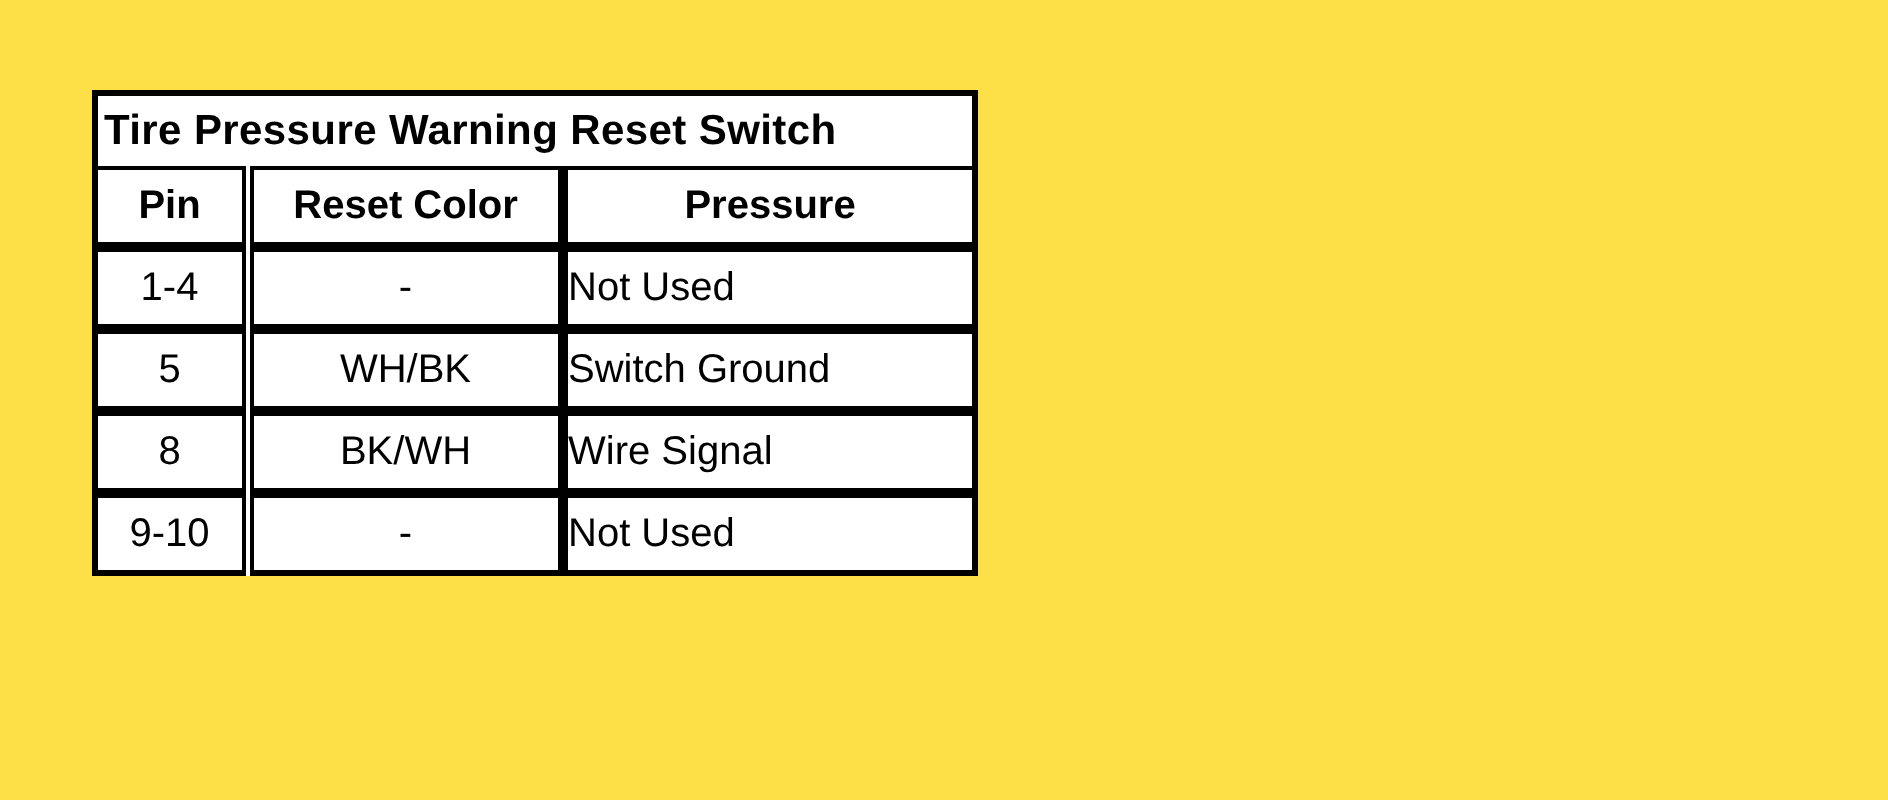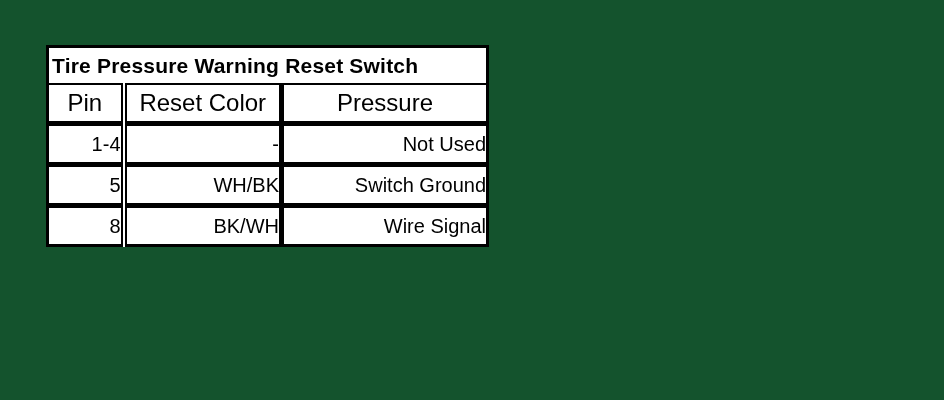--- a/index.html
+++ b/index.html
@@ -8,21 +8,21 @@
     background: #ffffff;
     width: 944px;
     height: 400px;
     font-family: "Liberation Sans", sans-serif;
     color: #000000;
   }
   .canvas {
     position: relative;
     width: 944px;
     height: 400px;
-    background: #14532d;
+    background: #fde047;
     overflow: hidden;
   }
   .table-wrap {
     position: absolute;
     left: 46px;
     top: 45px;
   }
   table.pinout {
     border-collapse: collapse;
     border: 3px solid #000000;
@@ -41,39 +41,38 @@
     height: 35px;
     border-bottom: 2px solid #000000;
     font-weight: bold;
     font-size: 21px;
     text-align: left;
     padding-left: 3px;
     letter-spacing: 0.2px;
   }
   tr.header-row th {
     height: 36px;
-    font-weight: normal;
-    font-size: 24px;
+    font-weight: bold;
+    font-size: 20px;
     text-align: center;
     border-bottom: 5px solid #000000;
   }
   col.c-pin  { width: 76px; }
   col.c-wire { width: 158px; }
   col.c-func { width: 206px; }
   .sep-double {
     border-right: 6px double #000000;
   }
   .sep-solid {
     border-right: 5px solid #000000;
   }
   tr.data-row td {
     height: 36px;
     font-size: 20px;
     font-weight: normal;
-    text-align: right;
   }
   tr.data-row {
     border-bottom: 5px solid #000000;
   }
   tr.data-row:last-child {
     border-bottom: none;
   }
   td.pin-cell, td.wire-cell {
     text-align: center;
   }
@@ -110,16 +109,21 @@
         <tr class="data-row">
           <td class="pin-cell sep-double">5</td>
           <td class="wire-cell sep-solid">WH/BK</td>
           <td class="func-cell">Switch Ground</td>
         </tr>
         <tr class="data-row">
           <td class="pin-cell sep-double">8</td>
           <td class="wire-cell sep-solid">BK/WH</td>
           <td class="func-cell">Wire Signal</td>
         </tr>
+        <tr class="data-row">
+          <td class="pin-cell sep-double">9-10</td>
+          <td class="wire-cell sep-solid">-</td>
+          <td class="func-cell">Not Used</td>
+        </tr>
       </tbody>
     </table>
   </div>
 </div>
 
 </body></html>

